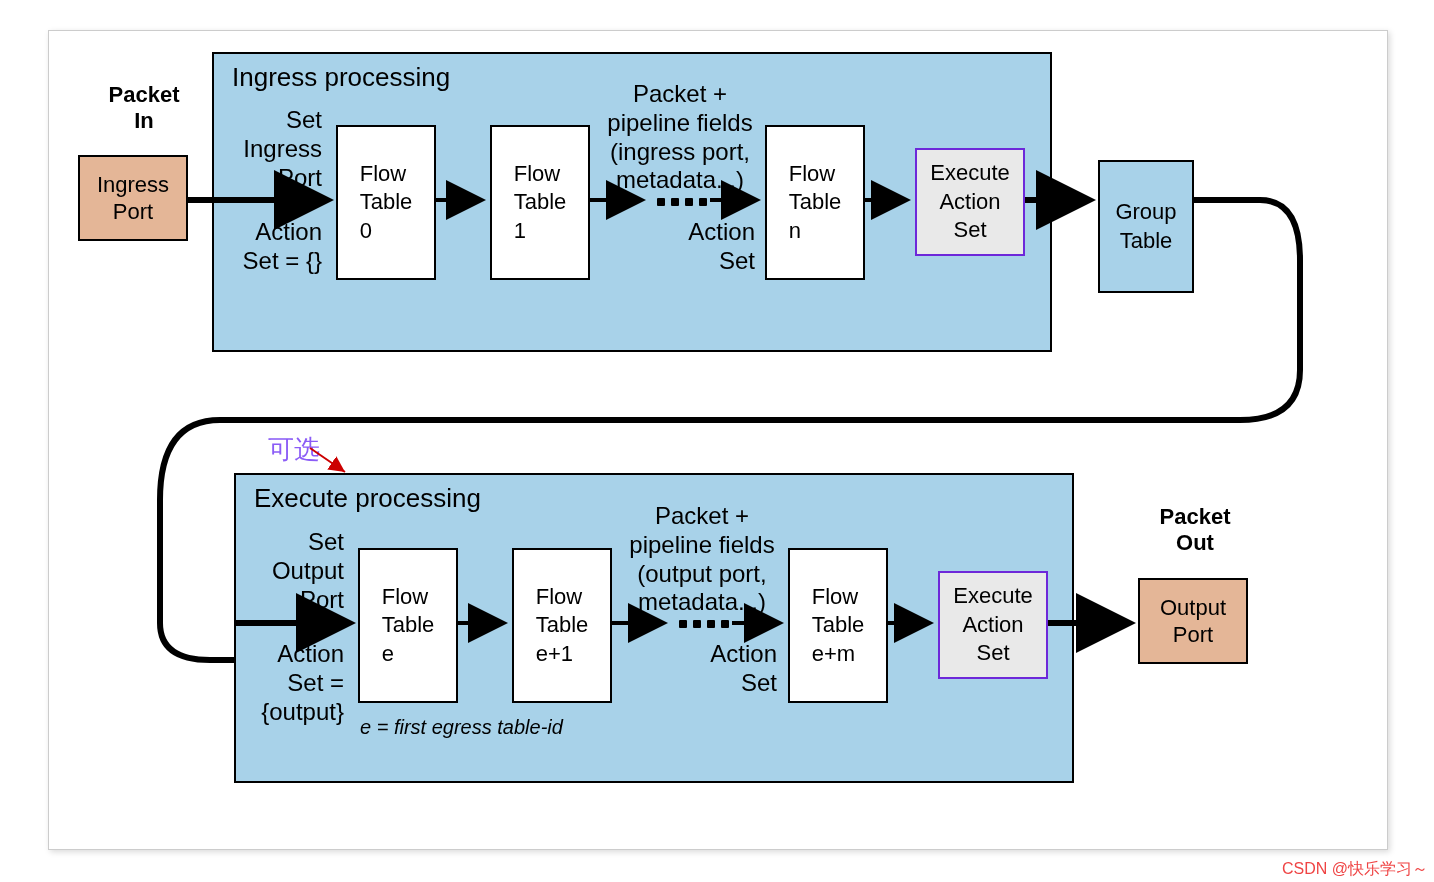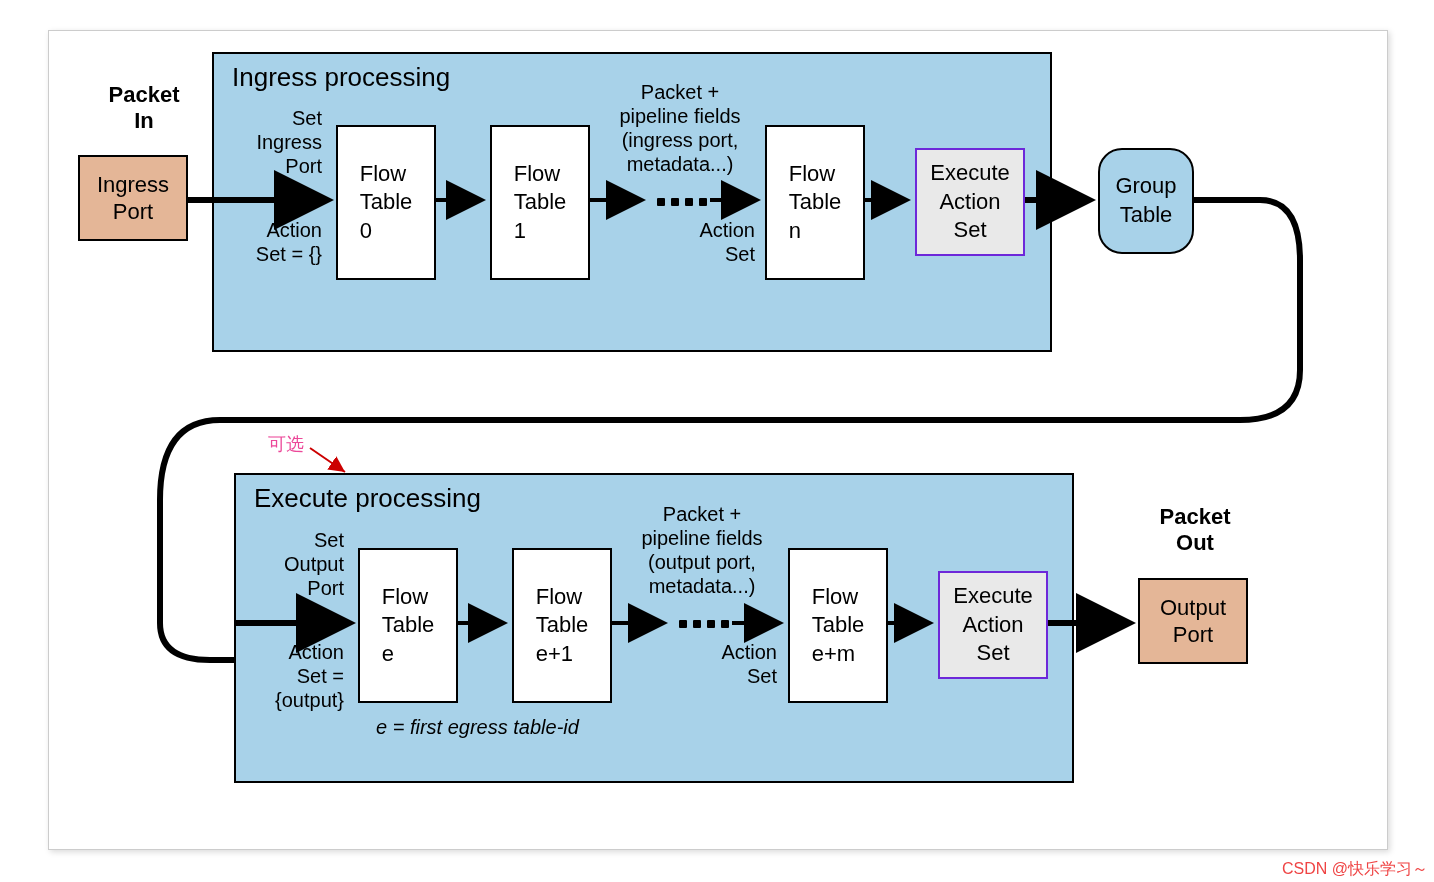--- a/index.html
+++ b/index.html
@@ -39,25 +39,25 @@
   .exec-box {
     position:absolute; background:#e9e9e9; border:2px solid #6d28d9;
     display:flex; align-items:center; justify-content:center; text-align:center;
     font-size:22px; line-height:1.3;
   }
   .group-table {
     position:absolute; background:#a8d2e9; border:2px solid #000;
     display:flex; align-items:center; justify-content:center; text-align:center;
     font-size:22px; line-height:1.3;
   }
-  .anno { position:absolute; font-size:20px; text-align:center; line-height:1.2; }
+  .anno { position:absolute; font-size:24px; text-align:center; line-height:1.2; }
   .anno-r { text-align:right; }
   .dots { position:absolute; display:flex; gap:6px; }
   .dots span { width:8px;height:8px;background:#000;border-radius:1px;display:inline-block; }
-  .optional { position:absolute; color:#ec4899; font-size:18px;font-family:Liberation Mono, monospace; }
+  .optional { position:absolute; color:#8b5cf6; font-size:26px;font-family:Liberation Mono, monospace; }
   .footnote { position:absolute; font-style:italic; font-size:20px; }
   .watermark {
     position:absolute; right:6px; bottom:2px; color:#ef4444; font-size:16px;
   }
   svg.arrows { position:absolute; left:0; top:0; pointer-events:none; }
 </style>
 </head>
 <body>
 
 <div class="frame"></div>
@@ -94,21 +94,21 @@
 metadata...)</div>
 <div class="anno anno-r" style="left:660px;top:218px;width:95px;white-space:pre;">Action
 Set</div>
 <div class="dots" style="left:657px;top:198px;">
     <span></span>
     <span></span>
     <span></span>
     <span></span>
   </div>
 
-<div class="group-table" style="left:1098px;top:148px;width:96px;height:106px;white-space:pre;border-radius:24px;">Group
+<div class="group-table" style="left:1098px;top:160px;width:96px;height:133px;white-space:pre;">Group
 Table</div>
 
 <div class="optional" style="left:268px;top:432px;">可选</div>
 
 <div class="proc-box" style="left:234px;top:473px;width:840px;height:310px;"></div>
 <div class="proc-title" style="left:254px;top:483px;">Execute processing</div>
 
 <div class="flow-table" style="left:358px;top:548px;width:100px;height:155px;white-space:pre;">Flow
 Table
 e</div>
@@ -134,21 +134,21 @@
 metadata...)</div>
 <div class="anno anno-r" style="left:682px;top:640px;width:95px;white-space:pre;">Action
 Set</div>
 <div class="dots" style="left:679px;top:620px;">
     <span></span>
     <span></span>
     <span></span>
     <span></span>
   </div>
 
-<div class="footnote" style="left:376px;top:716px;">e = first egress table-id</div>
+<div class="footnote" style="left:360px;top:716px;">e = first egress table-id</div>
 
 <div class="label bold" style="left:1135px;top:504px;width:120px;white-space:pre;">Packet
 Out</div>
 <div class="ingress-port" style="left:1138px;top:578px;width:110px;height:86px;white-space:pre;">Output
 Port</div>
 
 <div class="watermark">CSDN @快乐学习～</div>
 
 <svg class="arrows" width="1434" height="882">
   <defs>

